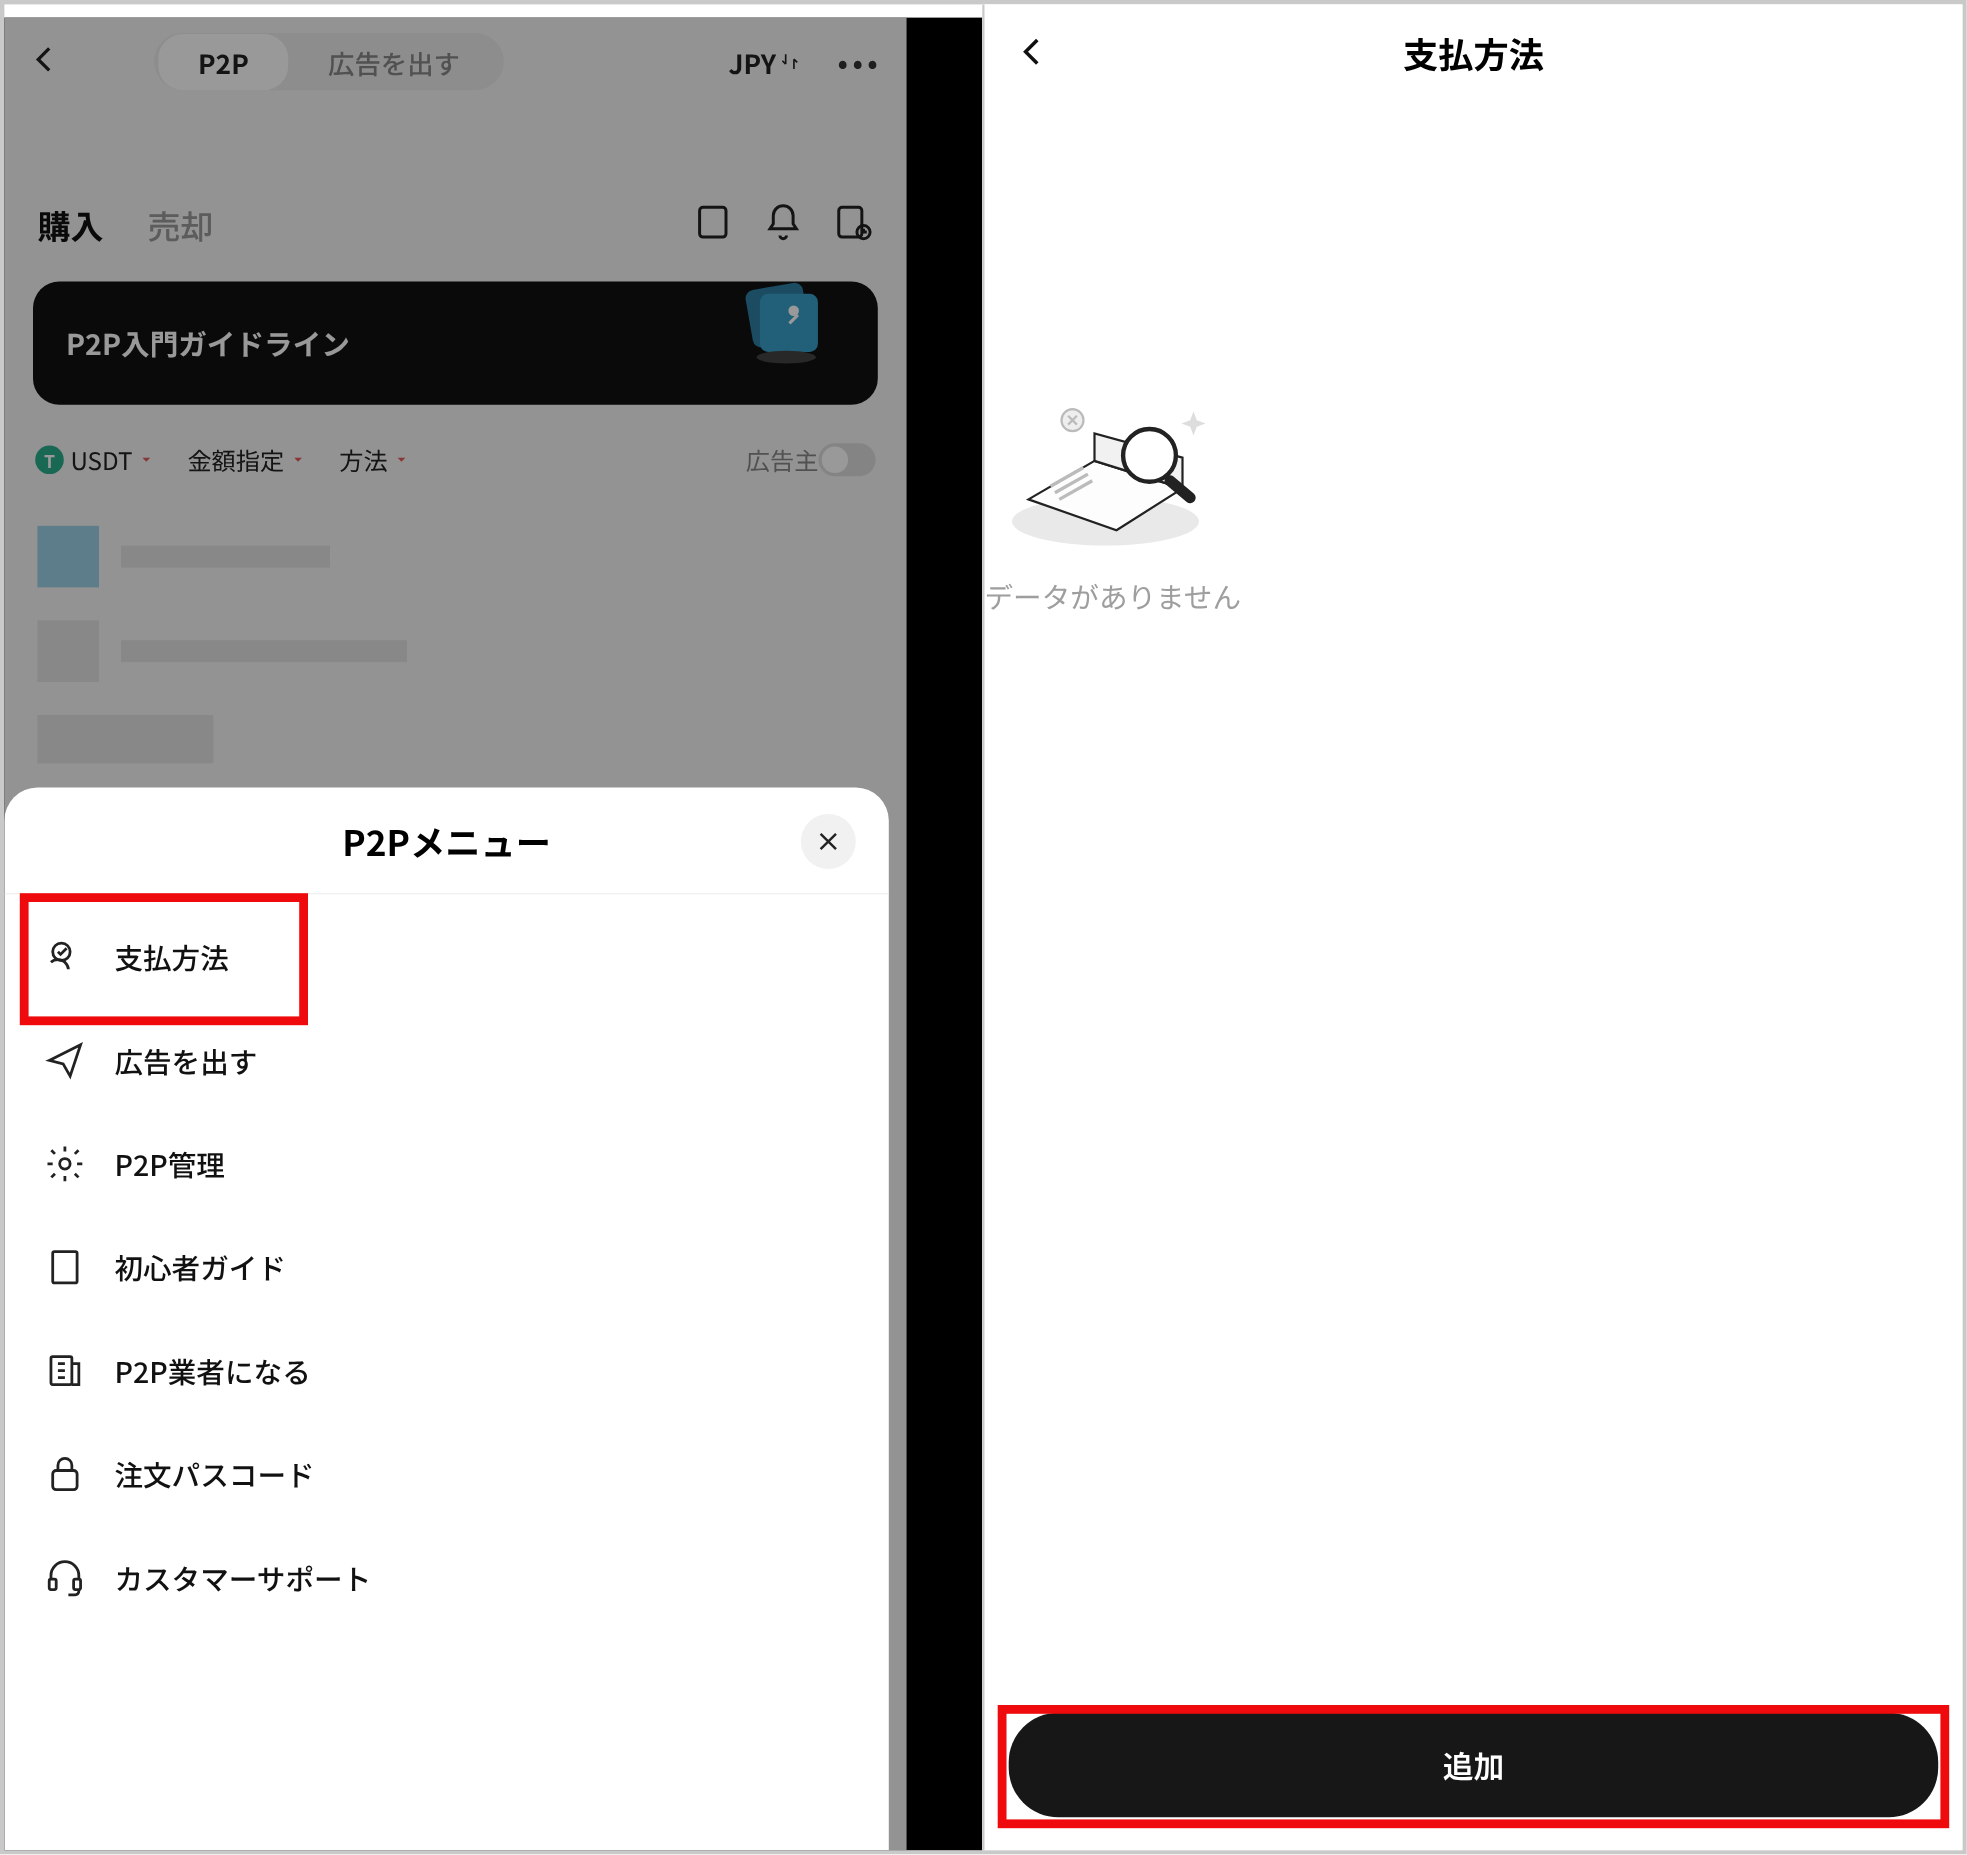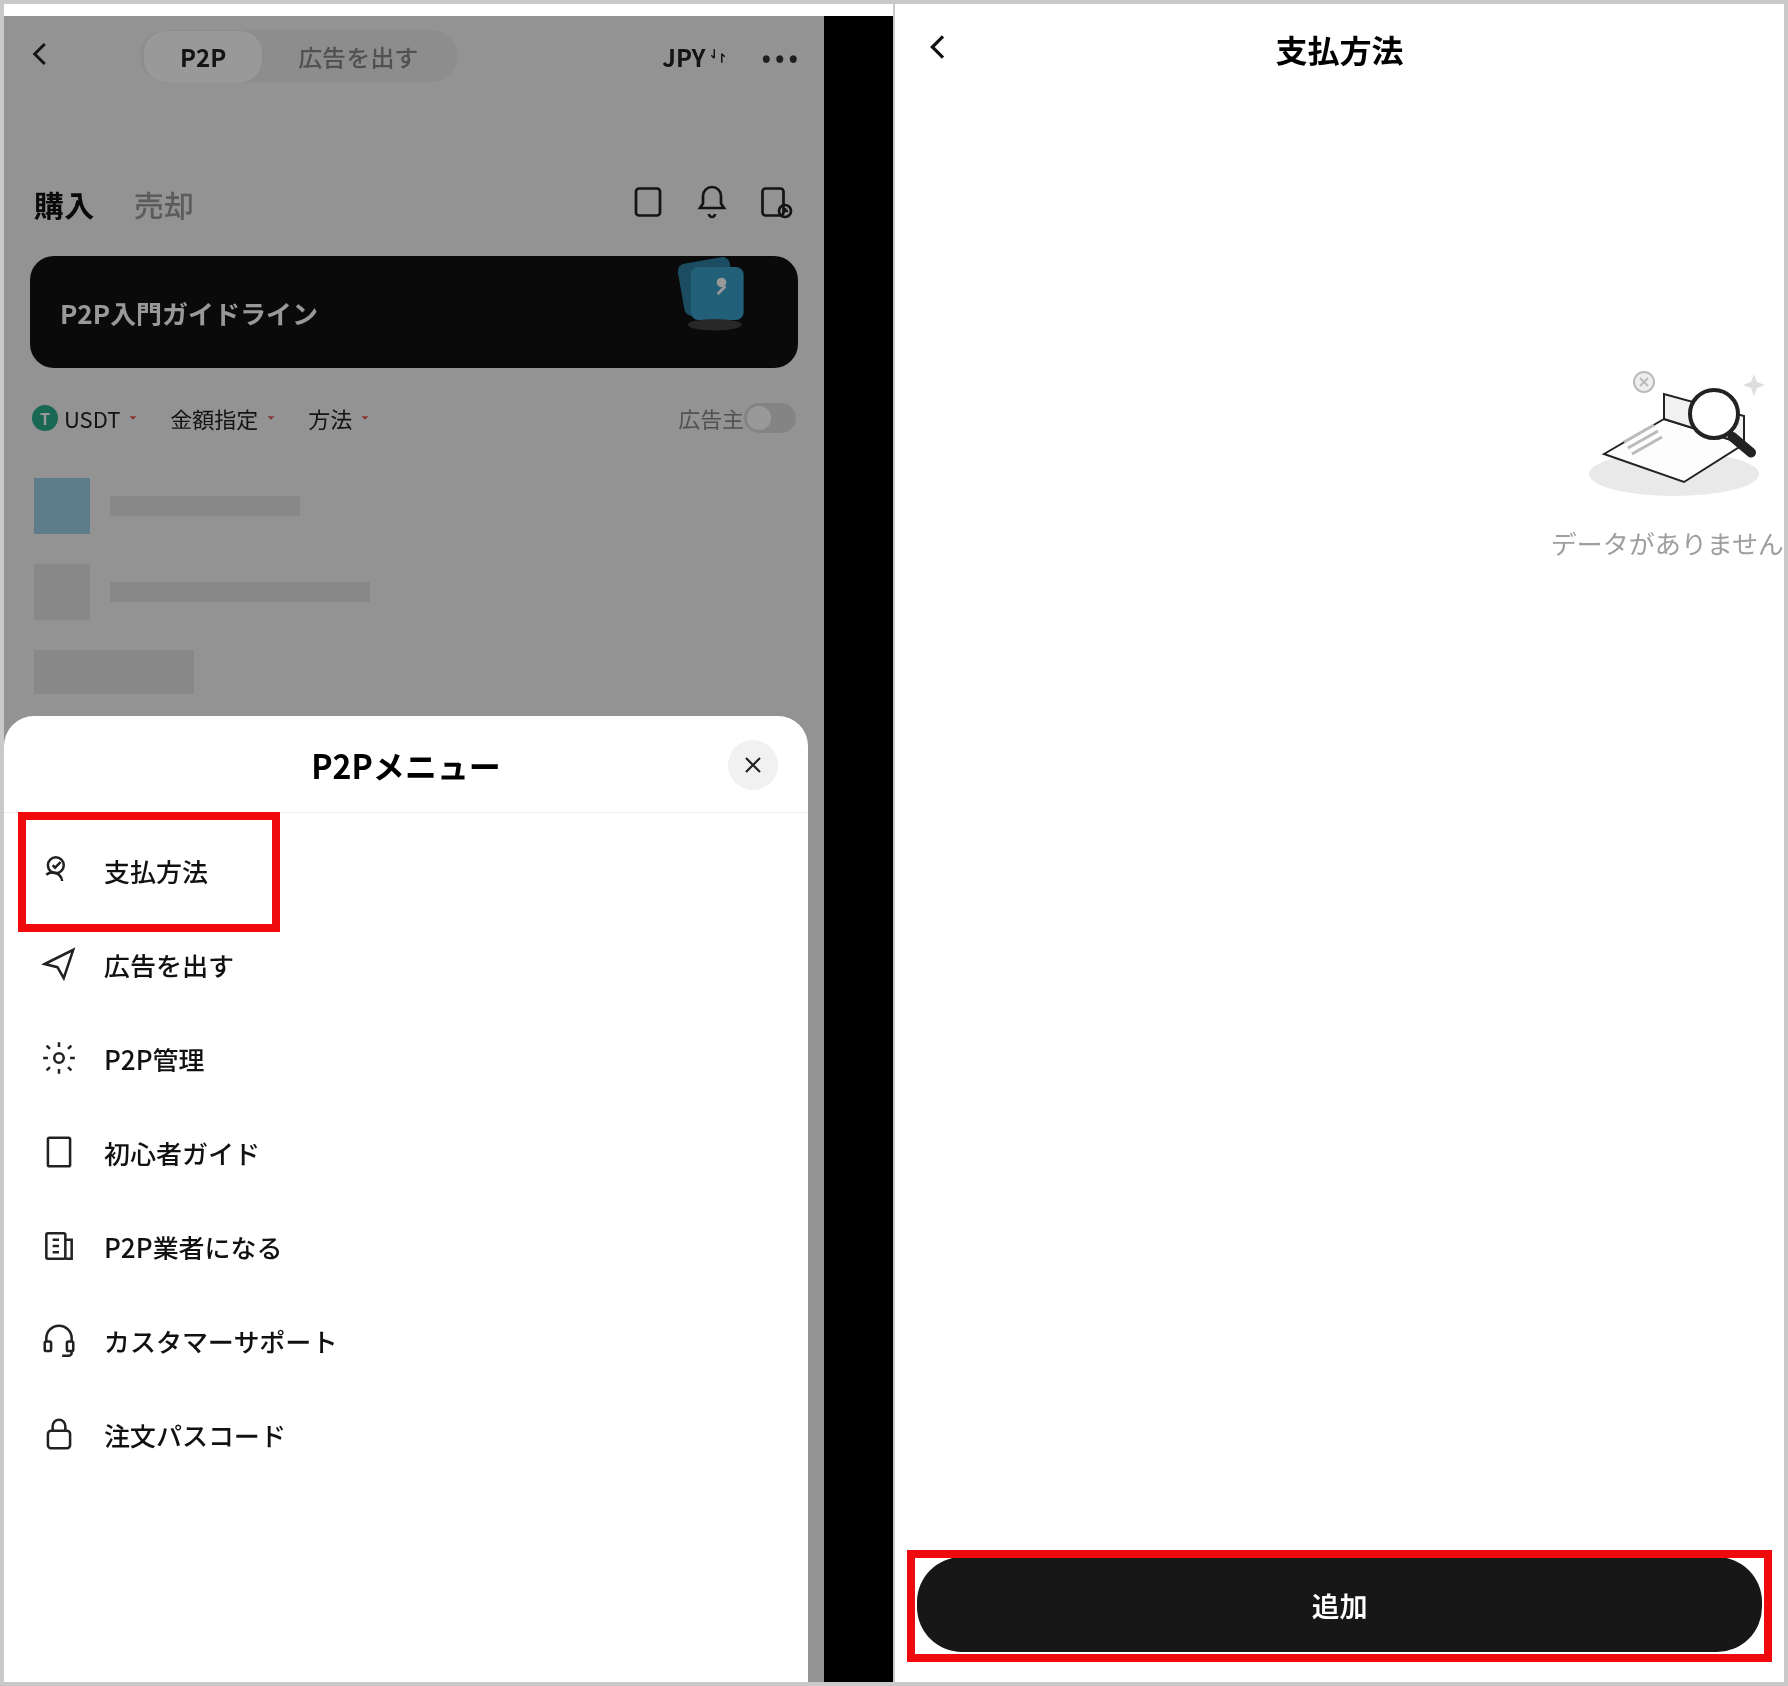--- a/index.html
+++ b/index.html
@@ -200,21 +200,21 @@
   .r-title {
     position: absolute;
     left: 0; right: 0;
     text-align: center;
     font-size: 32px;
     font-weight: 700;
   }
   .empty-state {
     display: flex;
     flex-direction: column;
-    align-items: flex-end;
+    align-items: flex-start;
     margin-top: 250px;
   }
   .empty-ill { width: 220px; height: 170px; }
   .empty-text { color: #9e9e9e; font-size: 26px; margin-top: 20px; }
 
   .add-wrap {
     position: absolute;
     left: 22px;
     right: 22px;
     bottom: 30px;
@@ -385,33 +385,33 @@
         <div class="menu-item">
           <svg viewBox="0 0 24 24" fill="none" stroke="#222" stroke-width="1.6">
               <rect x="4" y="4" width="12" height="16" rx="1"></rect>
               <path d="M8 8h4M8 12h4M8 16h4"></path>
               <path d="M16 8h4v12h-4"></path>
             </svg>
           <span>P2P業者になる</span>
         </div>
         <div class="menu-item">
           <svg viewBox="0 0 24 24" fill="none" stroke="#222" stroke-width="1.6">
+              <rect x="5" y="10" width="14" height="11" rx="2"></rect>
+              <path d="M8 10V7a4 4 0 0 1 8 0v3"></path>
+            </svg>
+          <span>注文パスコード</span>
+        </div>
+        <div class="menu-item">
+          <svg viewBox="0 0 24 24" fill="none" stroke="#222" stroke-width="1.6">
               <path d="M4 13v-2a8 8 0 0 1 16 0v2"></path>
               <rect x="3" y="13" width="4" height="6" rx="1"></rect>
               <rect x="17" y="13" width="4" height="6" rx="1"></rect>
               <path d="M20 19v1a2 2 0 0 1-2 2h-4"></path>
             </svg>
           <span>カスタマーサポート</span>
-        </div>
-        <div class="menu-item">
-          <svg viewBox="0 0 24 24" fill="none" stroke="#222" stroke-width="1.6">
-              <rect x="5" y="10" width="14" height="11" rx="2"></rect>
-              <path d="M8 10V7a4 4 0 0 1 8 0v3"></path>
-            </svg>
-          <span>注文パスコード</span>
         </div>
       </div>
     </div>
   </div>
 
   <div class="right-panel">
     <div class="r-top">
       <span>
         <svg width="32" height="32" viewBox="0 0 24 24" fill="none" stroke="#111" stroke-width="2.4">
             <polyline points="15 4 7 12 15 20"></polyline>

